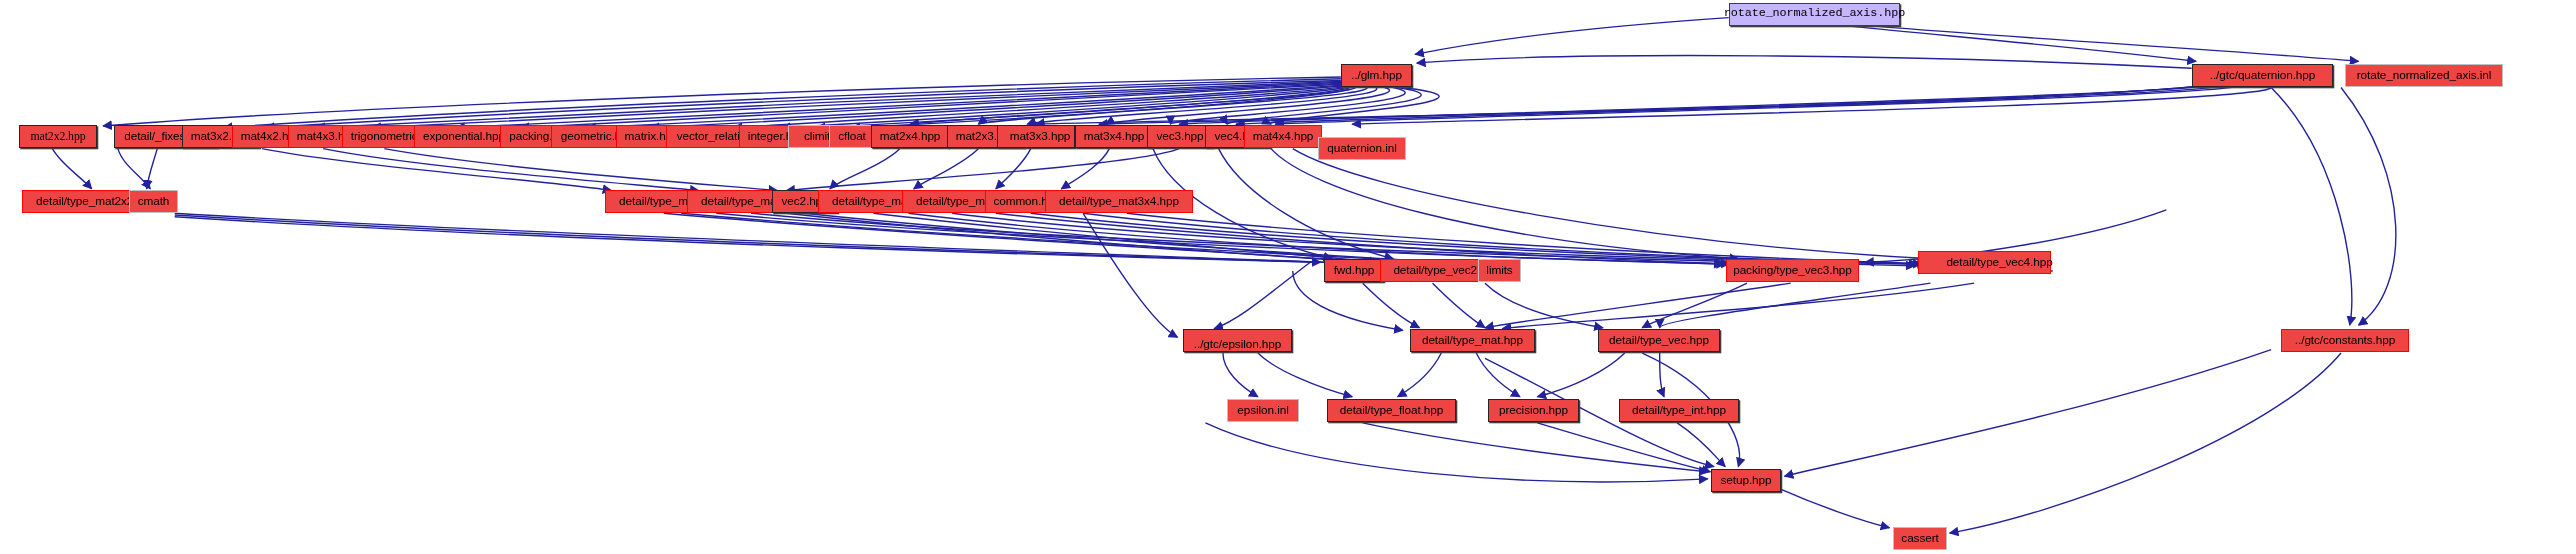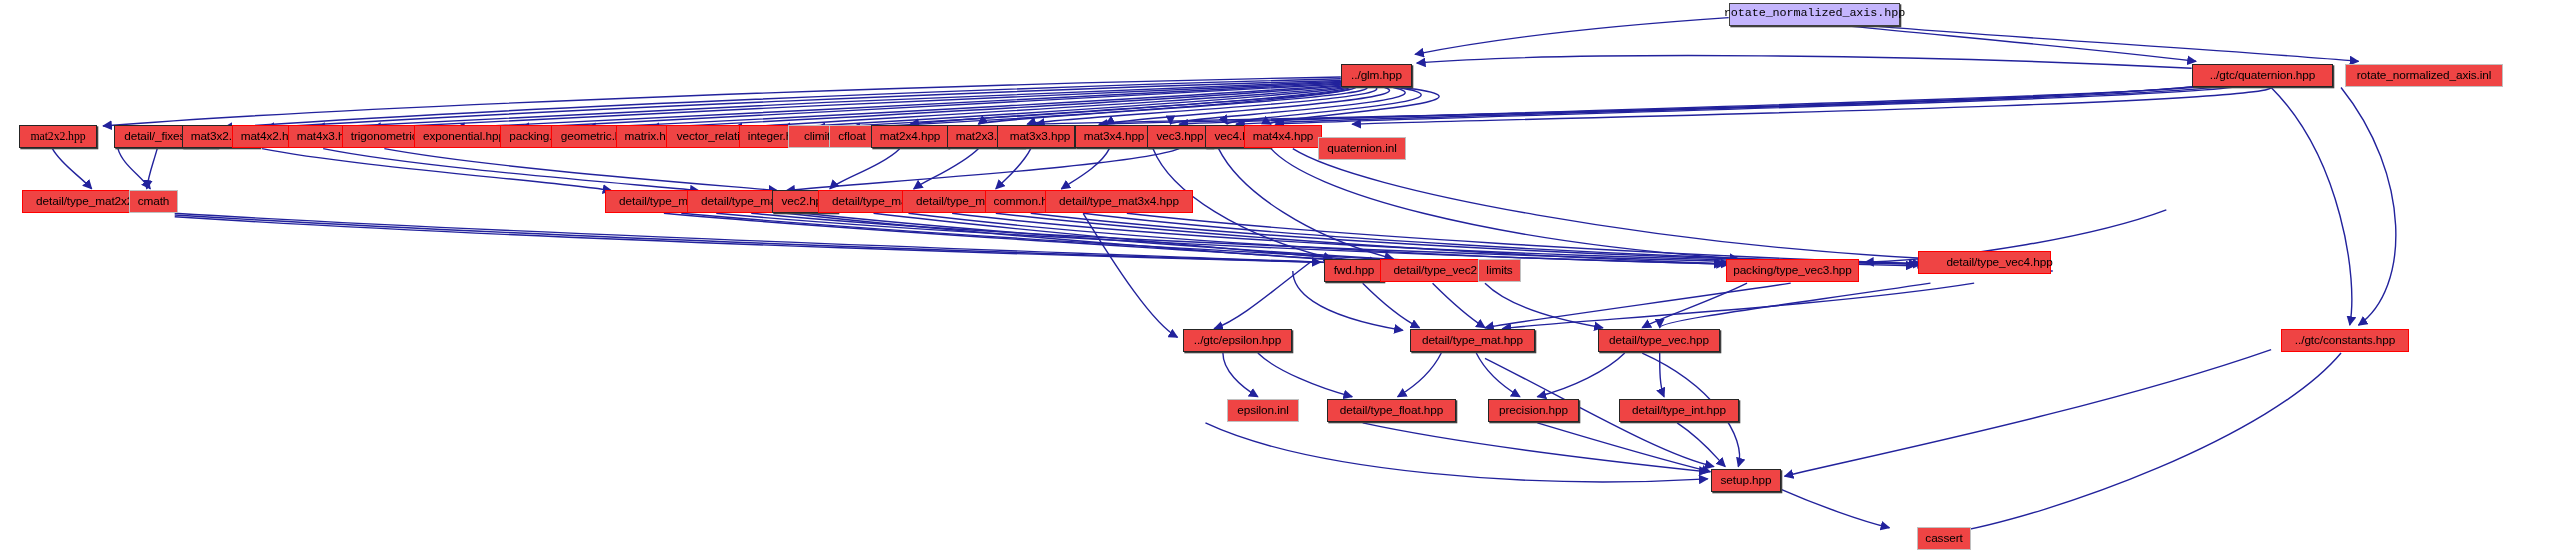--- a/index.html
+++ b/index.html
@@ -288,21 +288,21 @@
   <div class="node gray" style="left:1478px;top:259px;width:43px;">
       <span>limits</span>
     </div>
   <div class="node red" style="left:1726px;top:259px;width:133px;">
       <span>packing/type_vec3.hpp</span>
     </div>
   <div class="node red" style="left:1918px;top:251px;width:133px;padding-left:30px;">
       <span>detail/type_vec4.hpp</span>
     </div>
 
-  <div class="node bold" style="left:1183px;top:329px;width:109px;">
+  <div class="node bold" style="left:1183px;top:329px;width:109px;align-items:flex-end;">
       <span>../gtc/epsilon.hpp</span>
     </div>
   <div class="node bold" style="left:1410px;top:329px;width:125px;">
       <span>detail/type_mat.hpp</span>
     </div>
   <div class="node bold" style="left:1598px;top:329px;width:122px;">
       <span>detail/type_vec.hpp</span>
     </div>
 
   <div class="node gray" style="left:1227px;top:399px;width:72px;">
@@ -318,17 +318,17 @@
       <span>detail/type_int.hpp</span>
     </div>
 
   <div class="node red" style="left:2281px;top:329px;width:128px;">
       <span>../gtc/constants.hpp</span>
     </div>
 
   <div class="node bold" style="left:1711px;top:469px;width:70px;">
       <span>setup.hpp</span>
     </div>
-  <div class="node gray" style="left:1893px;top:527px;width:54px;margin-left:24px;">
+  <div class="node gray" style="left:1893px;top:527px;width:54px;">
       <span>cassert</span>
     </div>
 </div>
 
 
 </body></html>

